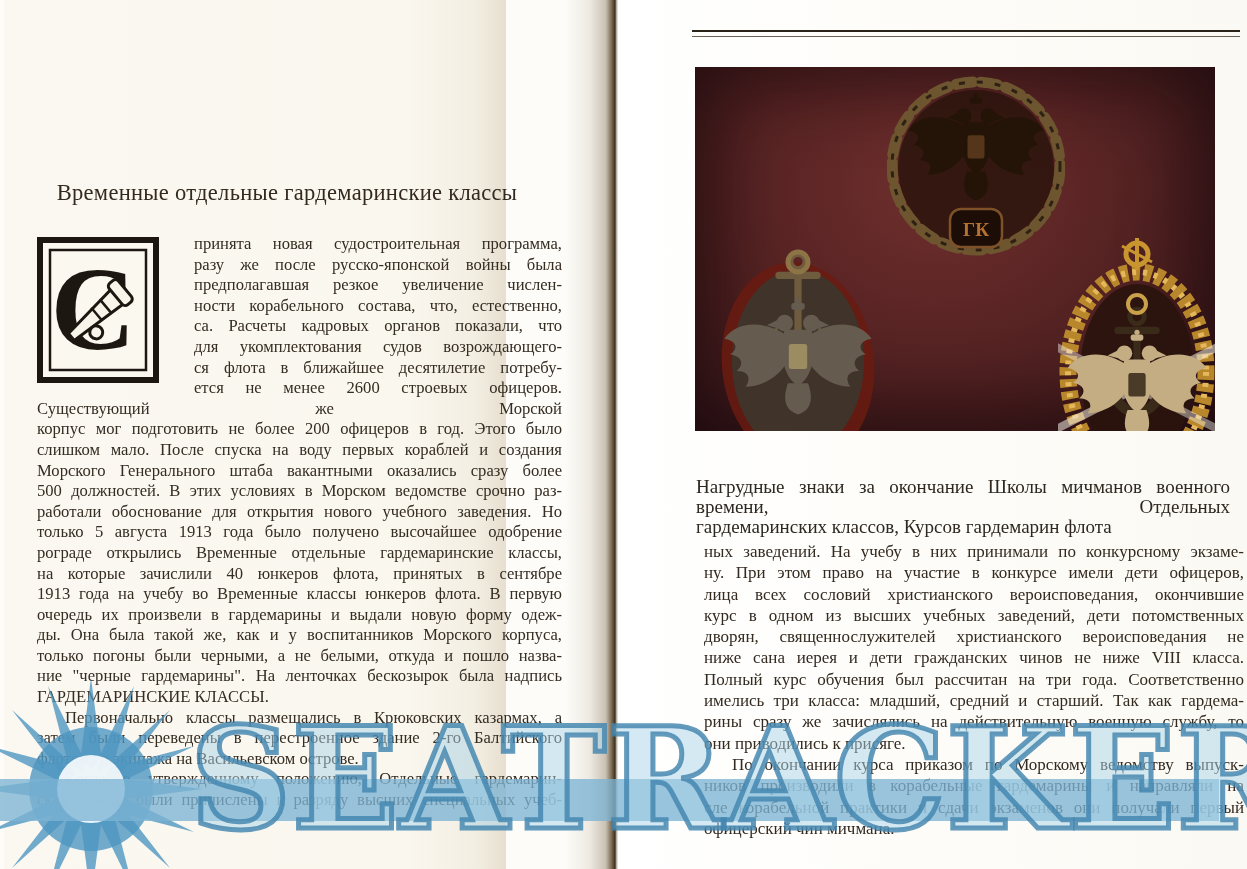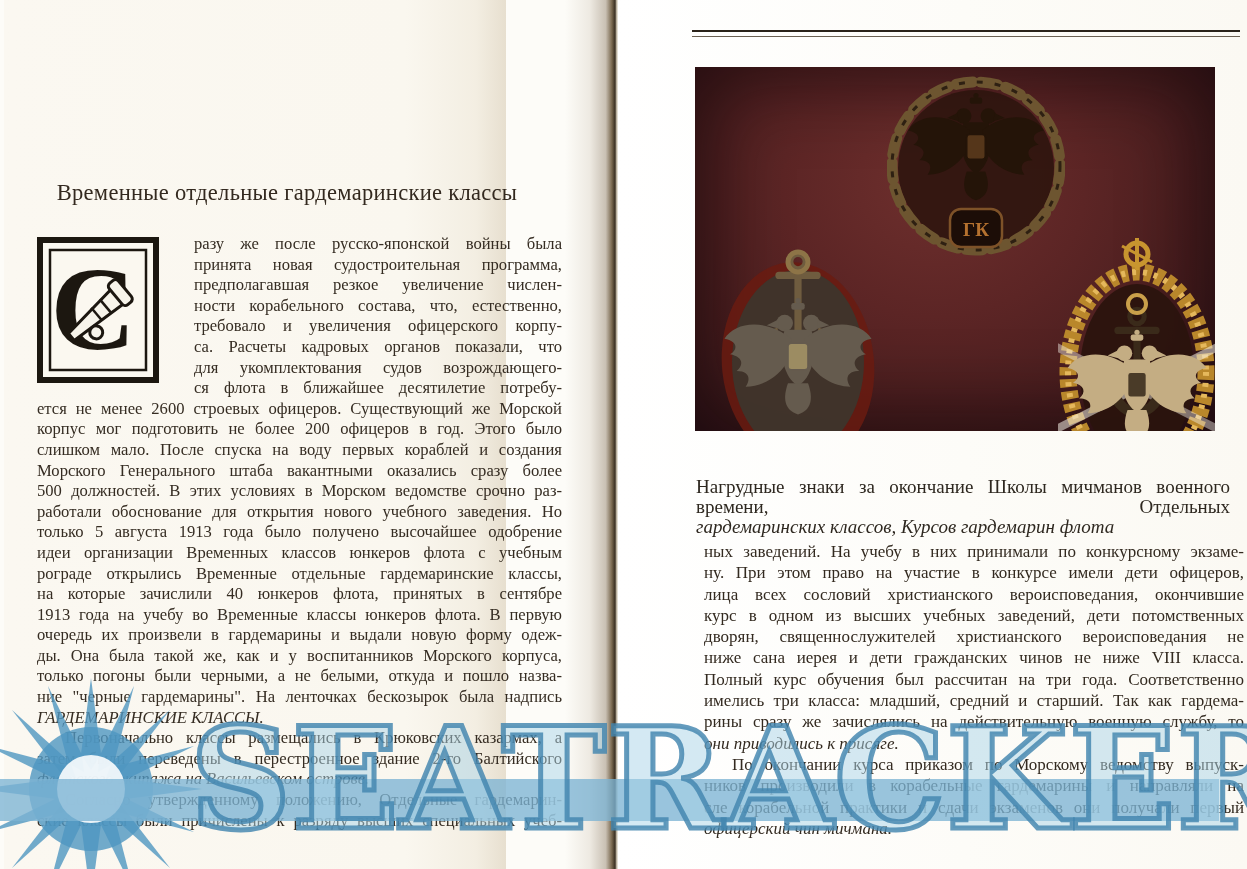--- a/index.html
+++ b/index.html
@@ -34,21 +34,21 @@
   .badge svg{display:block;width:100%;height:100%;}
   .badge-top{left:192px;top:4px;width:178px;height:190px;}
   .badge-left{left:19px;top:169px;width:168px;height:240px;}
   .badge-right{left:363px;top:167px;width:158px;height:250px;}
   .caption{position:absolute;left:78px;top:477px;width:534px;
      font-size:19px;line-height:20px;color:#2e2820;}
   .body-right{position:absolute;left:78px;top:541px;width:540px;
      font-size:17px;line-height:21.3px;color:#332a20;margin-left:8px;}
   
   .line{text-align:justify;text-align-last:justify;}
-  .line.pe{text-align-last:left;font-style:italic;}
+  .line.pe{text-align-last:left;}
   .line.ind{text-indent:28px;}
   
   .watermark{position:absolute;left:0;top:0;width:1247px;height:869px;z-index:9;pointer-events:none;}
   .wm-star{position:absolute;left:-20px;top:678px;width:222px;height:222px;}
   .wm-band{position:absolute;left:0;top:779px;width:1219px;height:42px;
      background:rgba(124,180,212,0.78);}
   .wm-text{position:absolute;left:190px;top:703px;height:152px;line-height:152px;
      font-family:"DejaVu Serif",serif;font-weight:bold;font-size:140px;letter-spacing:1px;
      color:rgba(170,211,232,0.50);-webkit-text-stroke:5px rgba(66,133,174,0.82);white-space:nowrap;}
 </style>
@@ -98,36 +98,34 @@
           <g transform="rotate(-40 62 80)">
             <polygon points="28,73 94,66 94,86 28,82" fill="#f7f4ea" stroke="#1c1710" stroke-width="3"></polygon>
             <rect x="88" y="61" width="12" height="28" rx="4" fill="#f7f4ea" stroke="#1c1710" stroke-width="3"></rect>
             <circle cx="50" cy="90" r="6.5" fill="#f7f4ea" stroke="#1c1710" stroke-width="3"></circle>
             <line x1="62" y1="68" x2="62" y2="84" stroke="#1c1710" stroke-width="2.5"></line>
             <line x1="74" y1="67" x2="74" y2="85" stroke="#1c1710" stroke-width="2.5"></line>
           </g>
         </svg>
       </div>
 
-    <div class="line">разу же после русско-японской войны была</div>
-        <div class="line">принята новая судостроительная программа,</div>
+    <div class="line">принята новая судостроительная программа,</div>
+        <div class="line">разу же после русско-японской войны была</div>
         <div class="line">предполагавшая резкое увеличение числен-</div>
         <div class="line">ности корабельного состава, что, естественно,</div>
-        <div class="line">требовало и увеличения офицерского корпу-</div>
         <div class="line">са. Расчеты кадровых органов показали, что</div>
         <div class="line">для укомплектования судов возрождающего-</div>
         <div class="line">ся флота в ближайшее десятилетие потребу-</div>
         <div class="line">ется не менее 2600 строевых офицеров. Существующий же Морской</div>
         <div class="line">корпус мог подготовить не более 200 офицеров в год. Этого было</div>
         <div class="line">слишком мало. После спуска на воду первых кораблей и создания</div>
         <div class="line">Морского Генерального штаба вакантными оказались сразу более</div>
         <div class="line">500 должностей. В этих условиях в Морском ведомстве срочно раз-</div>
         <div class="line">работали обоснование для открытия нового учебного заведения. Но</div>
         <div class="line">только 5 августа 1913 года было получено высочайшее одобрение</div>
-        <div class="line">идеи организации Временных классов юнкеров флота с учебным</div>
         <div class="line">рограде открылись Временные отдельные гардемаринские классы,</div>
         <div class="line">на которые зачислили 40 юнкеров флота, принятых в сентябре</div>
         <div class="line">1913 года на учебу во Временные классы юнкеров флота. В первую</div>
         <div class="line">очередь их произвели в гардемарины и выдали новую форму одеж-</div>
         <div class="line">ды. Она была такой же, как и у воспитанников Морского корпуса,</div>
         <div class="line">только погоны были черными, а не белыми, откуда и пошло назва-</div>
         <div class="line">ние "черные гардемарины". На ленточках бескозырок была надпись</div>
         <div class="line pe">ГАРДЕМАРИНСКИЕ КЛАССЫ.</div>
         <div class="line ind">Первоначально классы размещались в Крюковских казармах, а</div>
         <div class="line">затем были переведены в перестроенное здание 2-го Балтийского</div>

